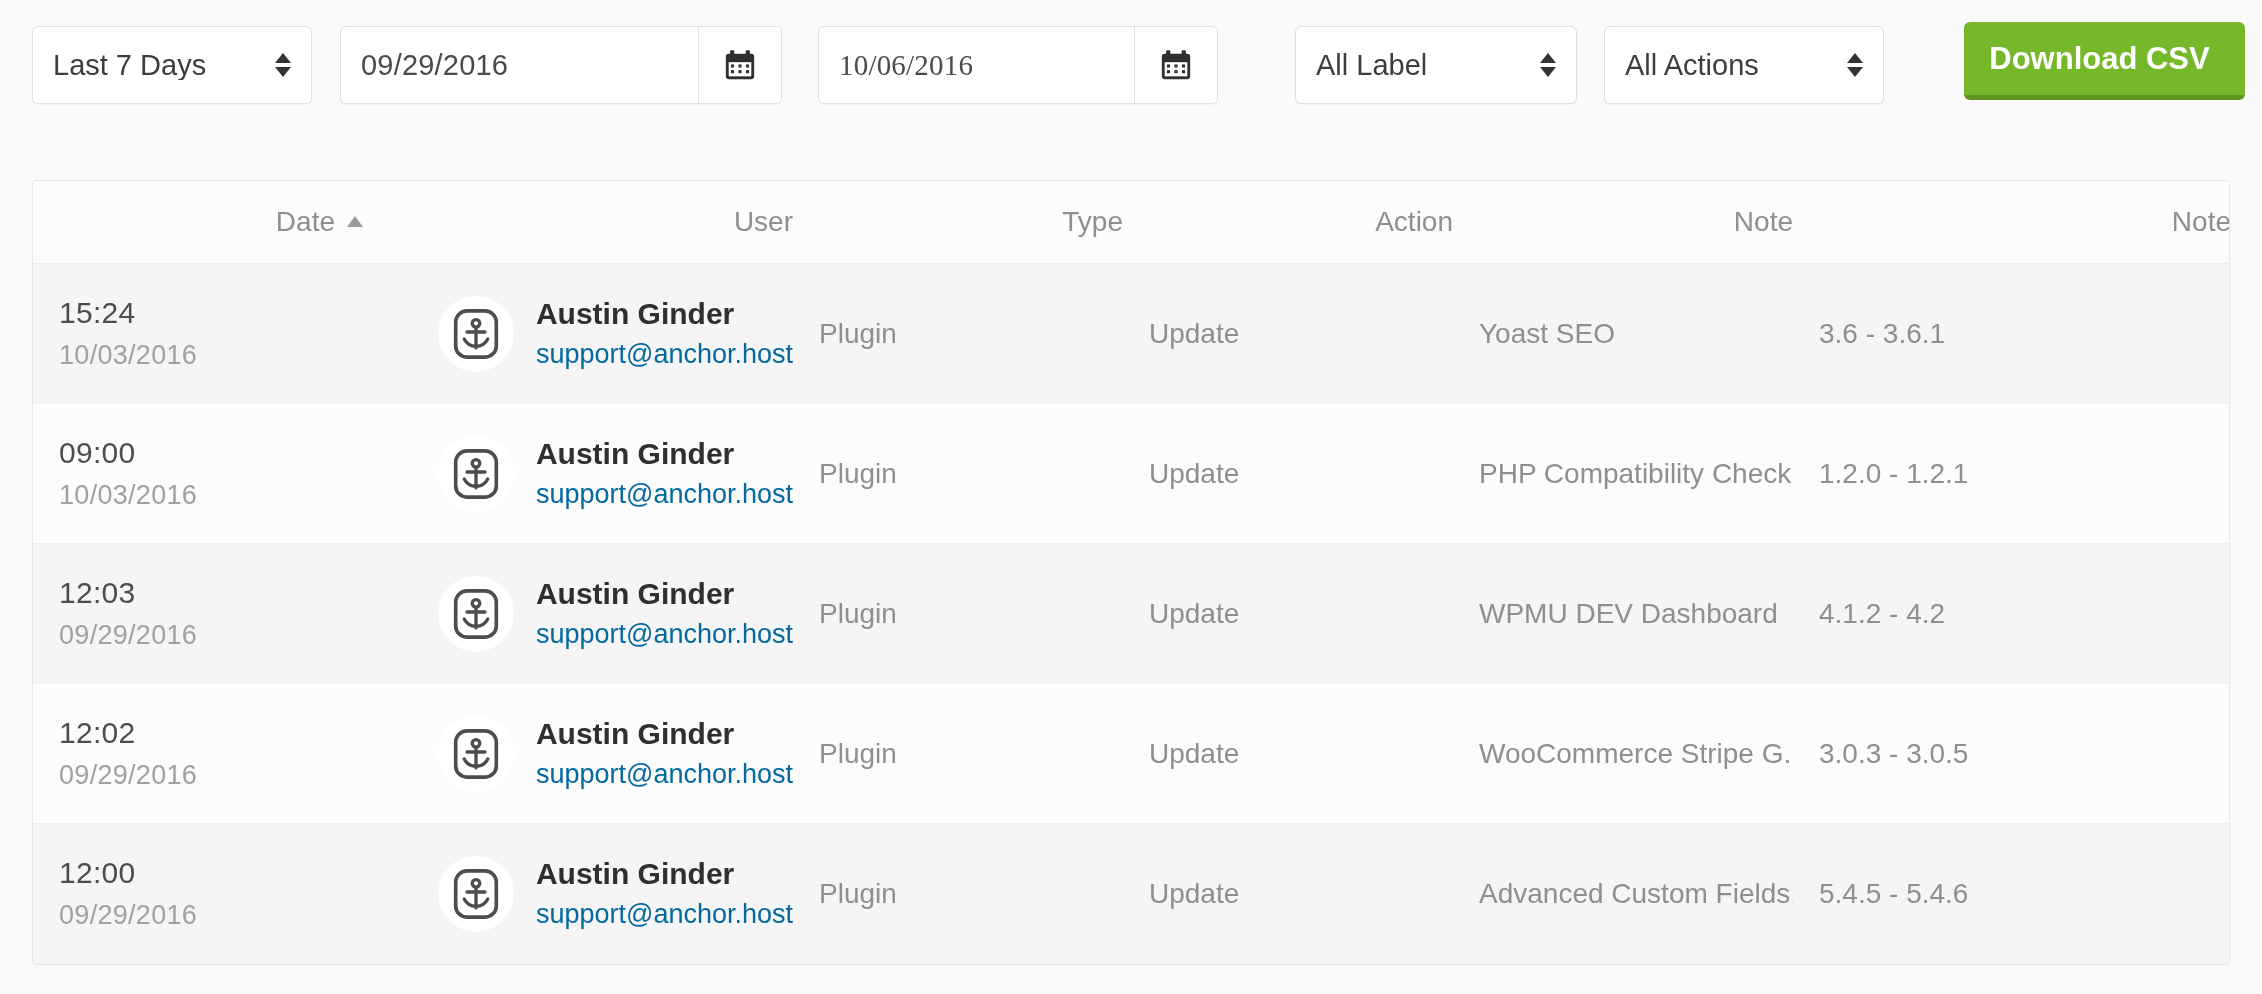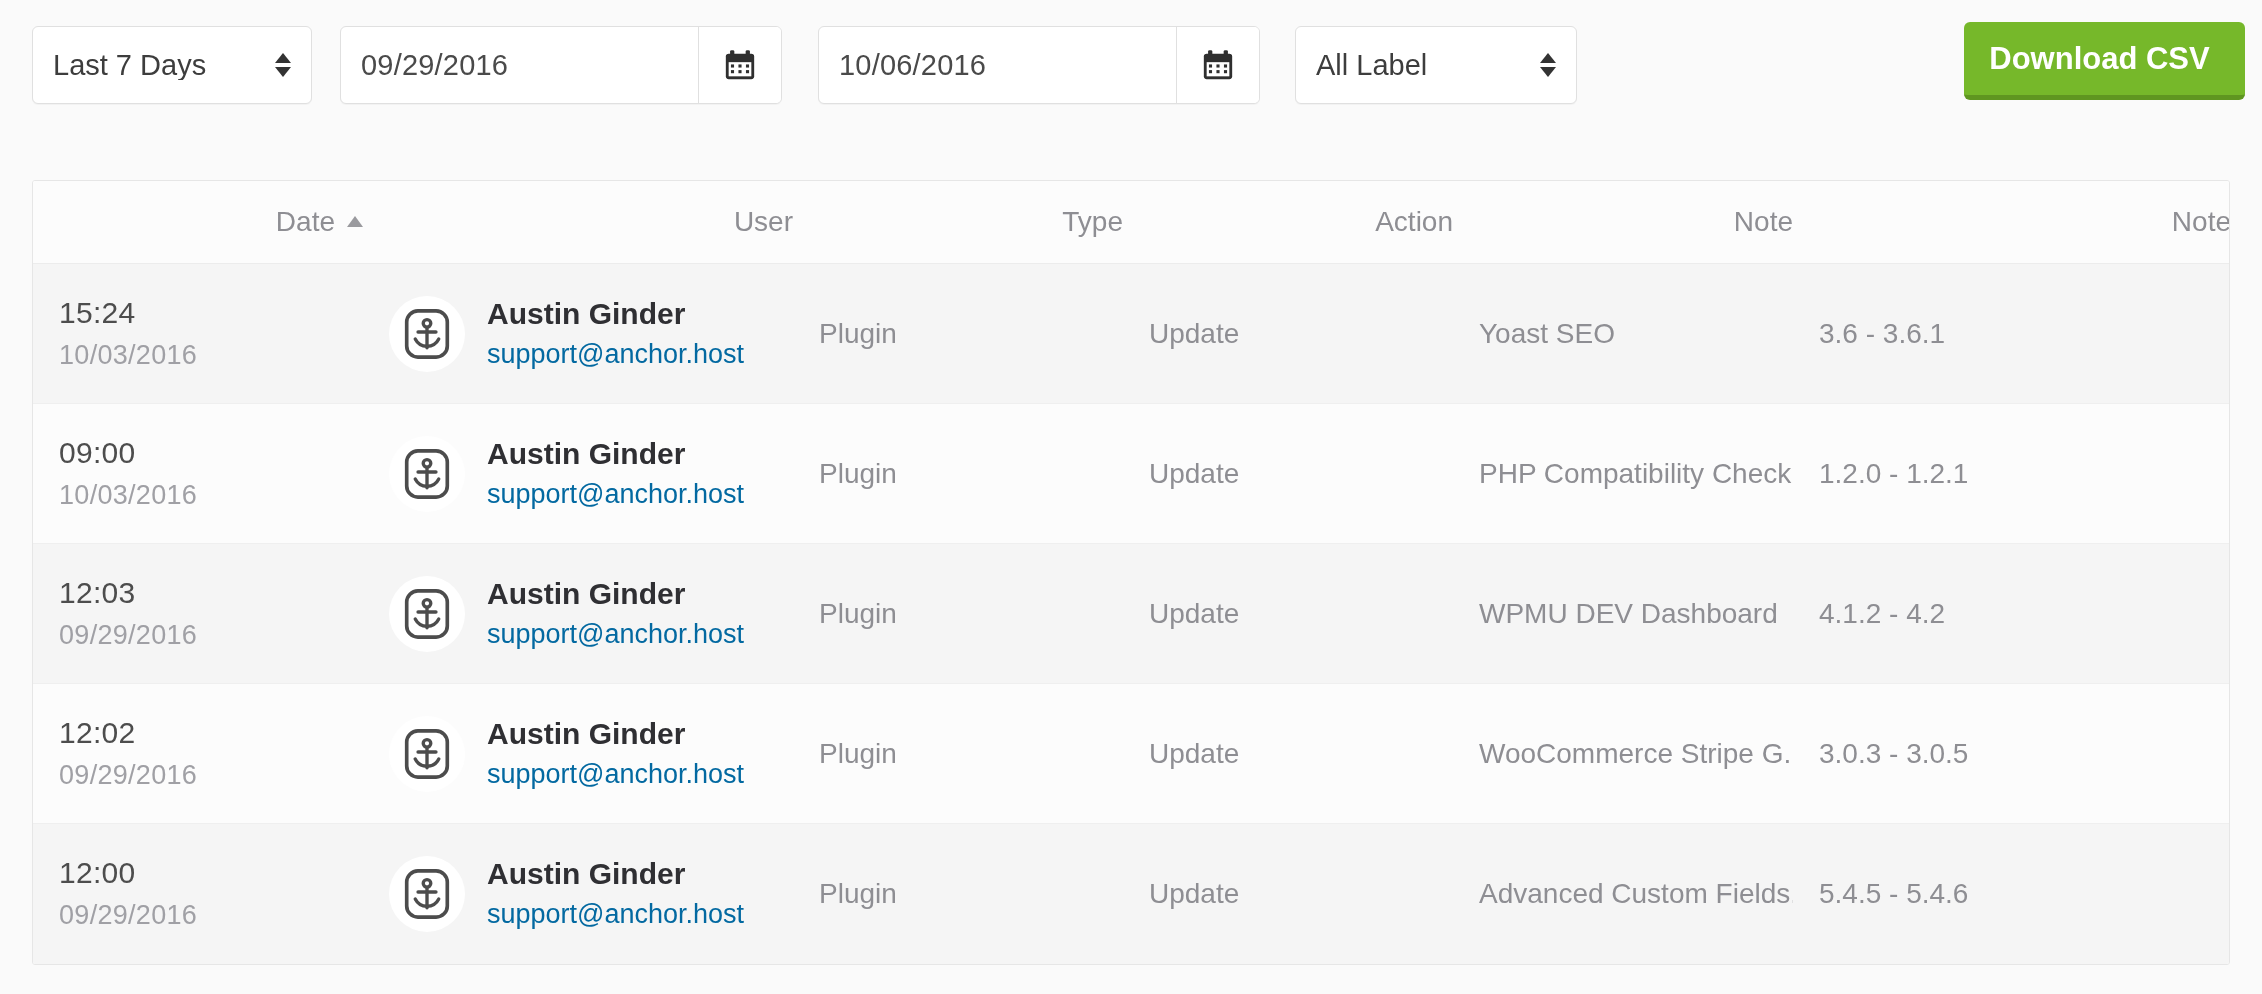--- a/index.html
+++ b/index.html
@@ -161,21 +161,21 @@
     margin-bottom: 10px;
     letter-spacing: 0.3px;
   }
   .cell-date .d {
     font-size: 27px;
     color: #a0a0a5;
     display: block;
     letter-spacing: 0.3px;
   }
 
-  .user-wrap { display: flex; align-items: center; }
+  .user-wrap { display: flex; align-items: center; justify-content: flex-end; }
   .avatar {
     flex: 0 0 auto;
     width: 76px; height: 76px;
     border-radius: 50%;
     background: #ffffff;
     display: flex;
     align-items: center;
     justify-content: center;
     margin-right: 22px;
   }
@@ -226,21 +226,21 @@
           <rect x="10.9" y="11.6" width="2.2" height="2.2"></rect>
           <rect x="16.2" y="11.6" width="2.2" height="2.2"></rect>
           <rect x="5.6" y="15.6" width="2.2" height="2.2"></rect>
           <rect x="10.9" y="15.6" width="2.2" height="2.2"></rect>
           <rect x="16.2" y="15.6" width="2.2" height="2.2"></rect>
         </g>
       </svg>
     </span>
   </div>
 
-  <div class="ctrl date-ctrl" style="left:818px; top:26px; width:442px;">
+  <div class="ctrl date-ctrl" style="left:818px; top:26px; width:400px;font-family:Liberation Serif, serif;">
     <span class="date-val">10/06/2016</span>
     <span class="cal-btn">
       <svg class="cal-glyph" width="34" height="34" viewBox="0 0 24 24" aria-hidden="true">
         <rect x="2" y="4" width="20" height="18" rx="2" fill="#2f2f2f"></rect>
         <rect x="4" y="10" width="16" height="10" fill="#ffffff"></rect>
         <rect x="5" y="1.5" width="3" height="4" rx="1" fill="#2f2f2f"></rect>
         <rect x="16" y="1.5" width="3" height="4" rx="1" fill="#2f2f2f"></rect>
         <g fill="#2f2f2f">
           <rect x="5.6" y="11.6" width="2.2" height="2.2"></rect>
           <rect x="10.9" y="11.6" width="2.2" height="2.2"></rect>
@@ -254,20 +254,27 @@
   </div>
 
   <div class="ctrl select-ctrl" style="left:1295px; top:26px; width:282px;">
     <span class="sel-text">All Label</span>
     <span class="sel-arrows">
       <span class="tri up"></span>
         <span class="tri down"></span>
     </span>
   </div>
 
+  <div class="ctrl select-ctrl" style="left:1604px; top:26px; width:280px;">
+    <span class="sel-text">All Actions</span>
+    <span class="sel-arrows">
+      <span class="tri up"></span>
+        <span class="tri down"></span>
+    </span>
+  </div>
 
   <button class="btn-csv" style="left:1964px; top:22px; width:281px;padding-left:16px;">Download CSV</button>
 </div>
 
 <div class="panel">
   <table class="log">
     <colgroup>
       <col style="width:330px">
       <col style="width:430px">
       <col style="width:330px">

